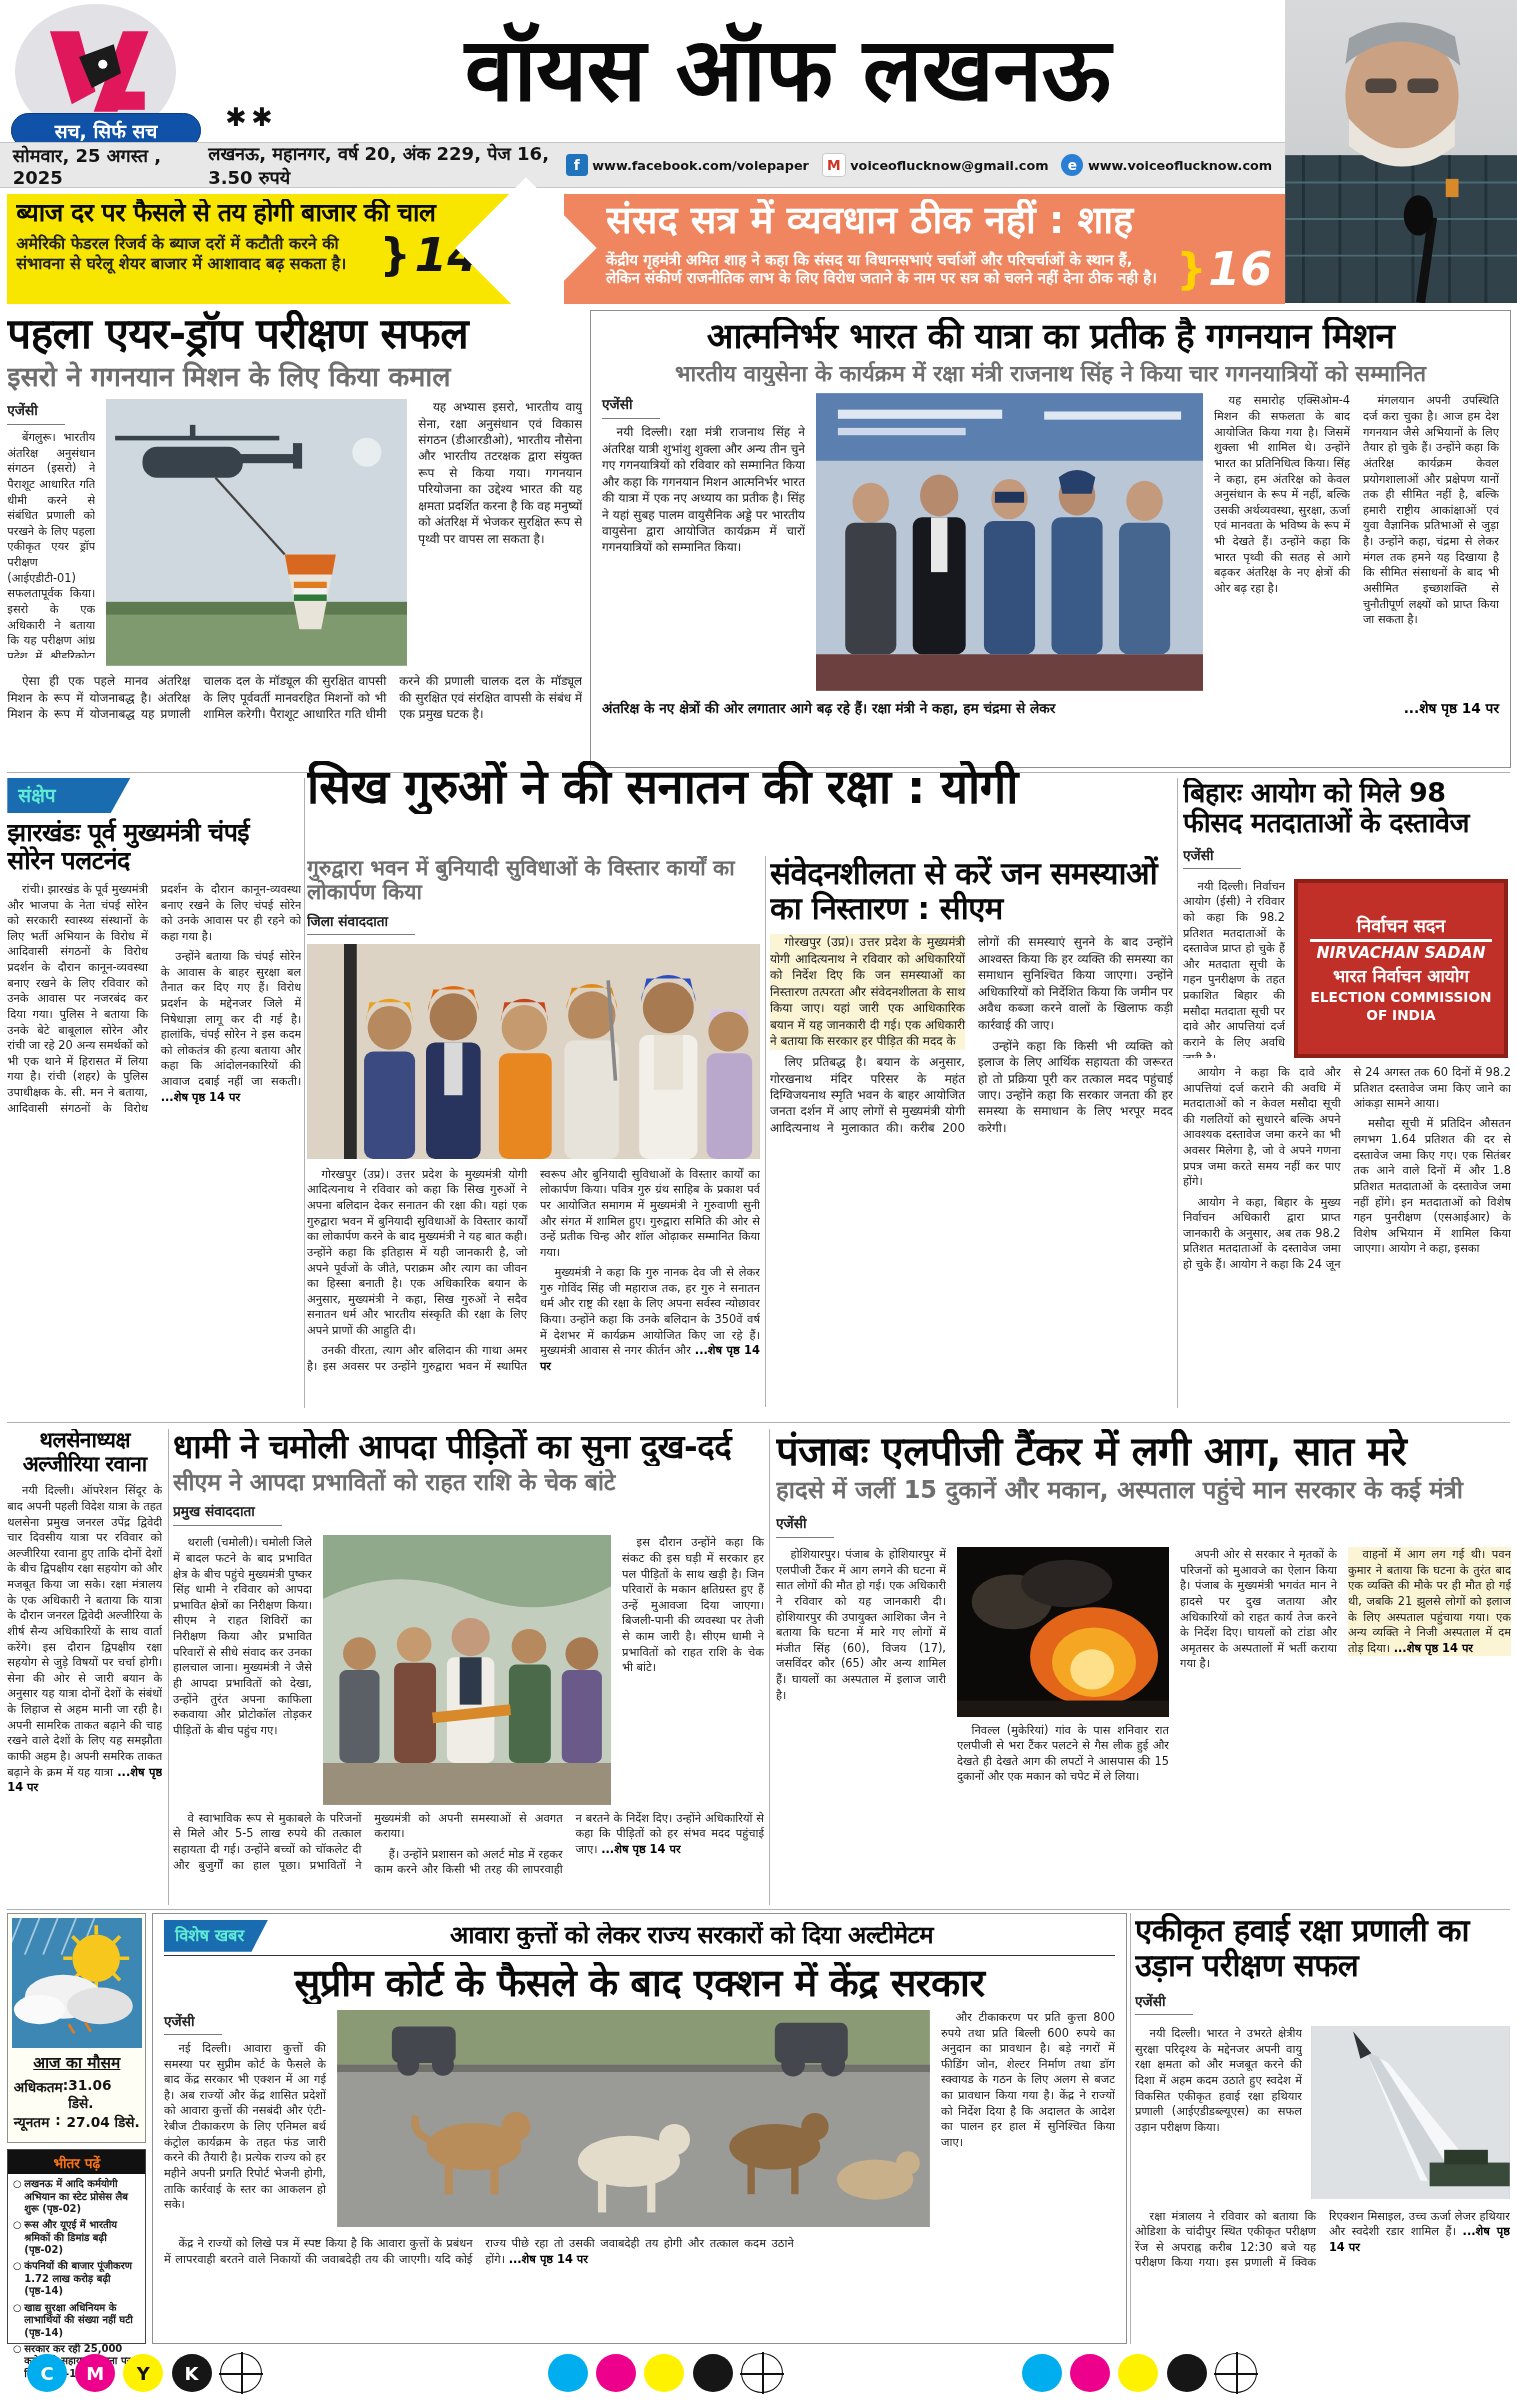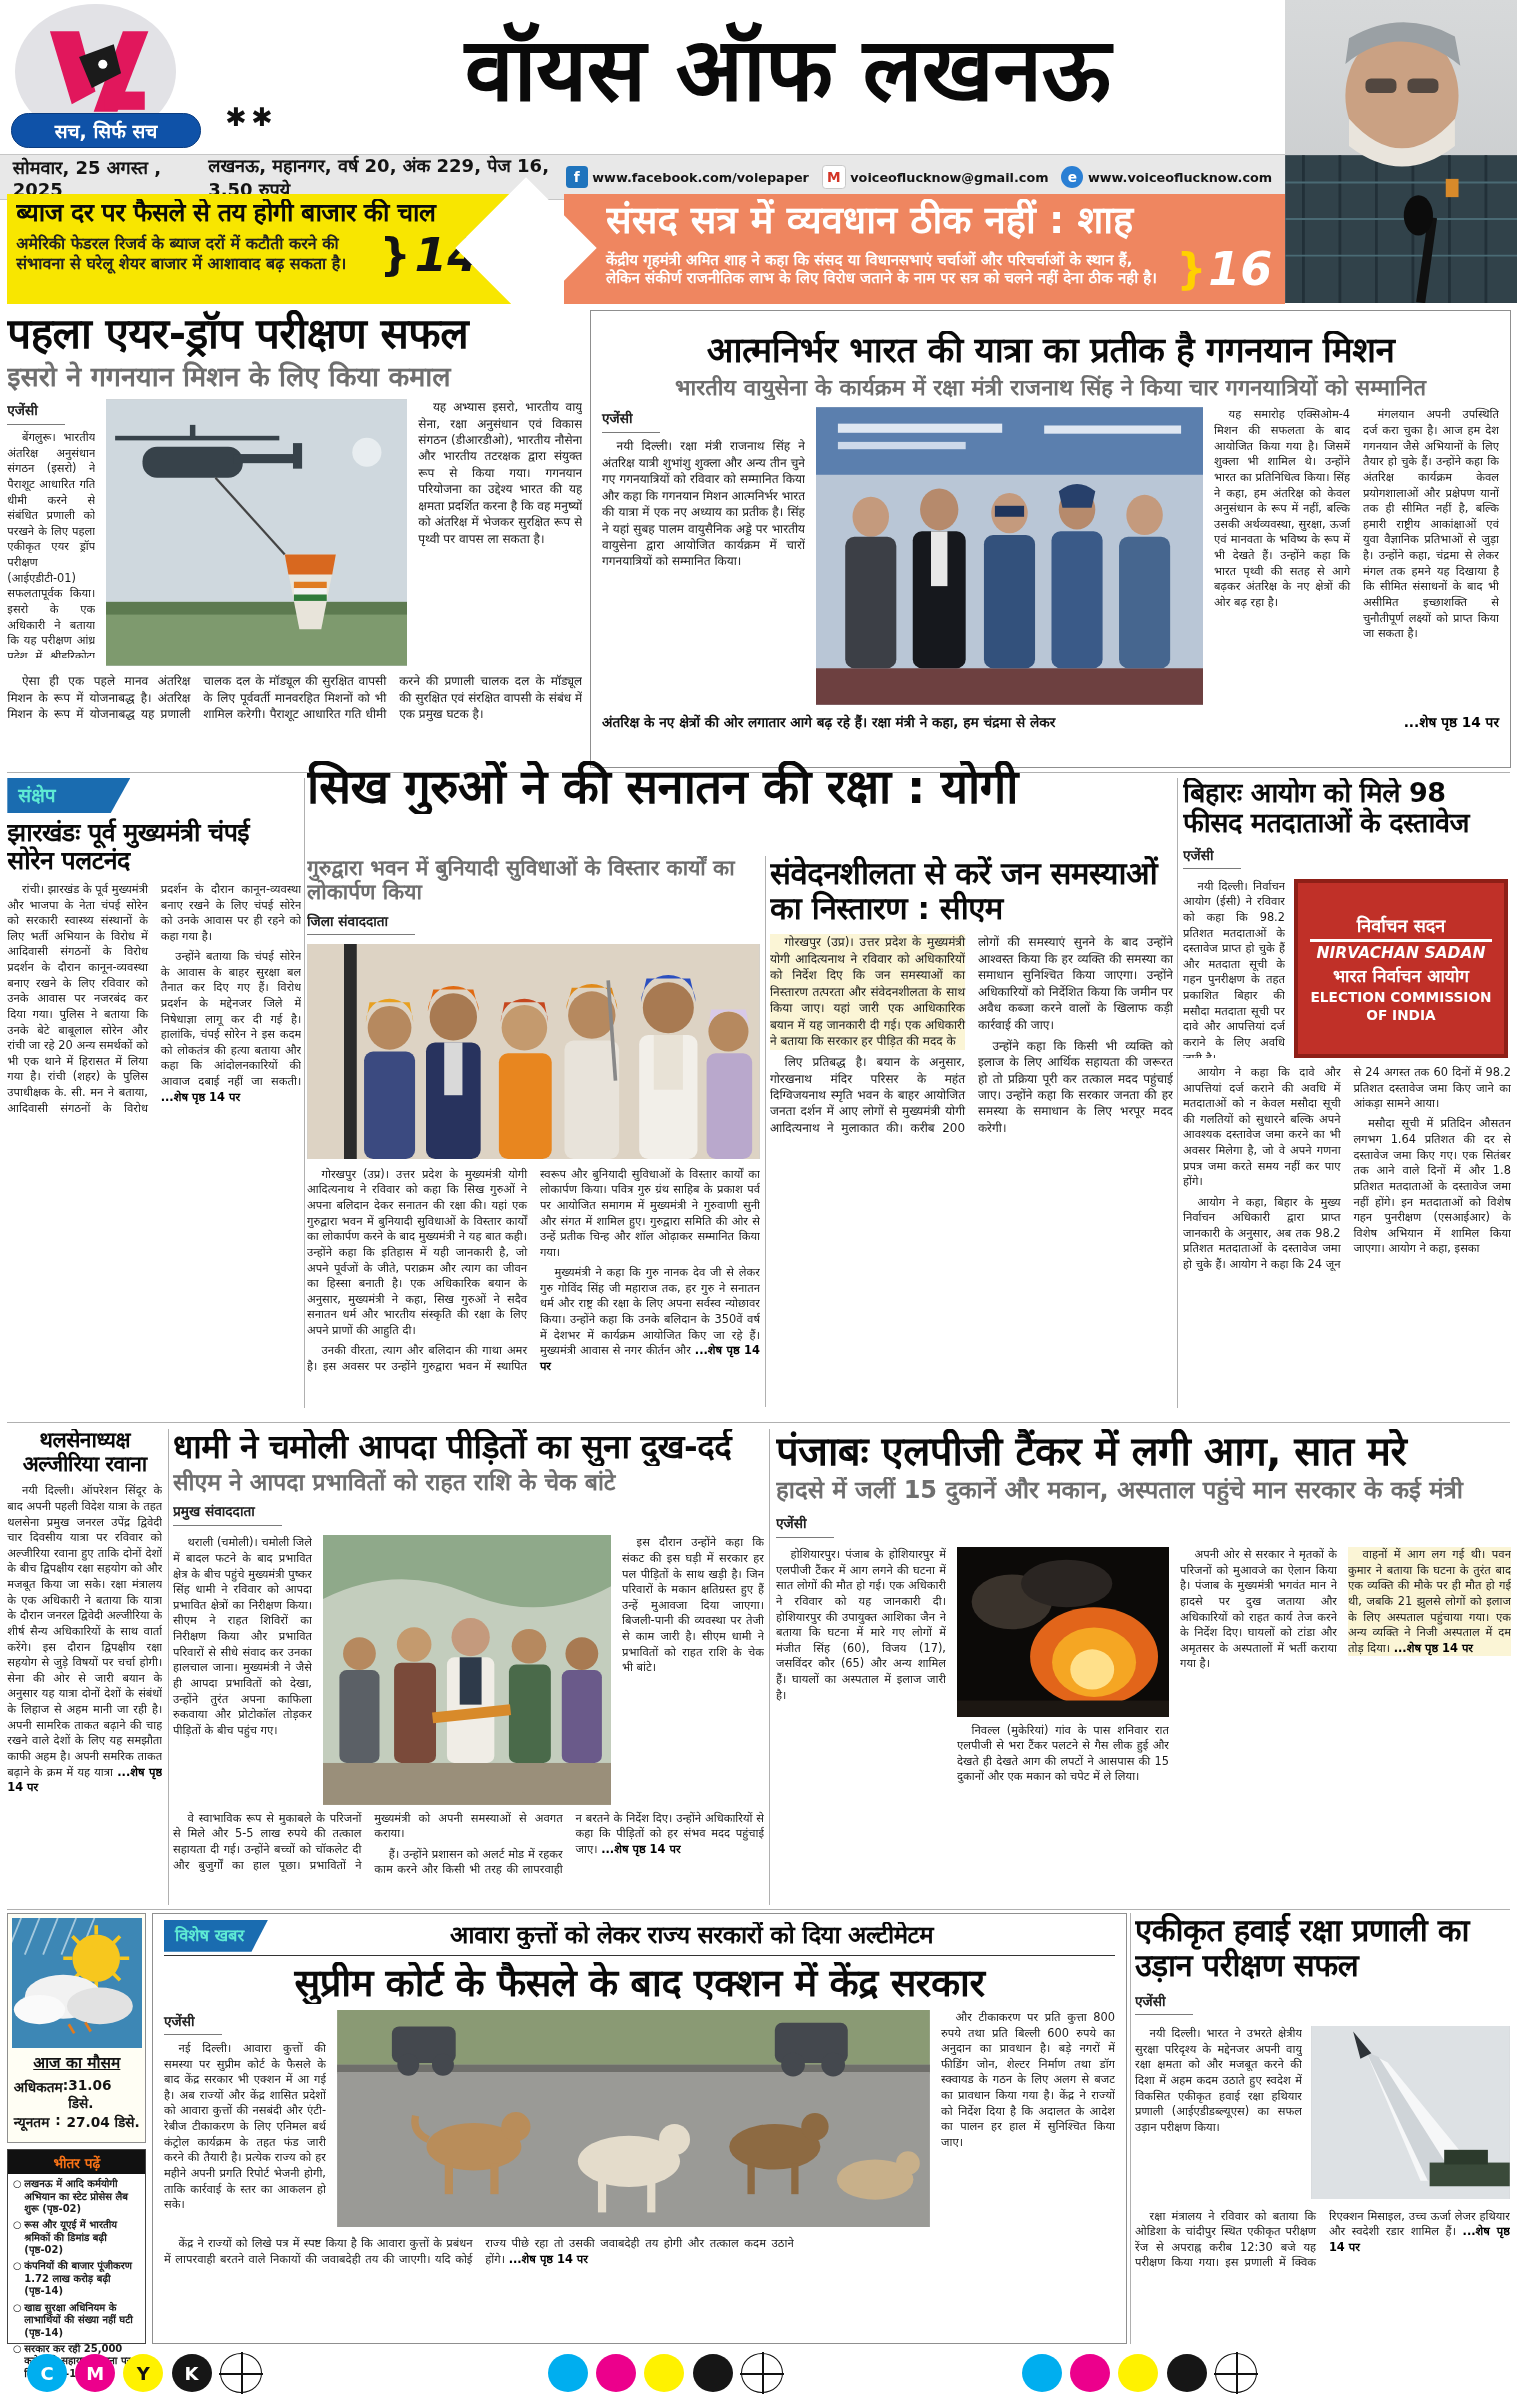--- a/index.html
+++ b/index.html
@@ -65,21 +65,21 @@
       <path d="M70 130 Q128 195 186 130 L186 160 Q128 205 70 160 Z" fill="#e9e4dc"></path>
       <rect x="88" y="86" width="34" height="16" rx="6" fill="#2a2a2a" opacity="0.75"></rect>
       <rect x="134" y="86" width="34" height="16" rx="6" fill="#2a2a2a" opacity="0.75"></rect>
       <path d="M66 70 Q128 20 192 72 L186 40 Q128 8 70 42 Z" fill="#9aa0a4"></path>
       <rect x="150" y="238" width="10" height="94" fill="#101010" transform="rotate(8 155 285)"></rect>
       <ellipse cx="146" cy="236" rx="16" ry="22" fill="#0c0c0c"></ellipse>
       <rect x="176" y="196" width="14" height="20" fill="#d88a2a"></rect>
     </svg>
   </div>
 
-  <div class="abs" style="left:0;top:154px;width:1285px;height:46px;background:#e8e8e8;border-top:0.9px solid #c6c6c6;border-bottom:0.9px solid #c6c6c6;
+  <div class="abs" style="left:0;top:142px;width:1285px;height:46px;background:#e8e8e8;border-top:0.9px solid #c6c6c6;border-bottom:0.9px solid #c6c6c6;
               display:flex;align-items:center;padding:0 12.8px;box-sizing:border-box;font-weight:800;font-size:18px;">
     <span>सोमवार, 25 अगस्त , 2025</span>
     <span style="margin-left:31px;">लखनऊ, महानगर, वर्ष 20, अंक 229, पेज 16,  3.50 रुपये</span>
     <span style="margin-left:auto;display:flex;align-items:center;font-size:12.8px;font-weight:700;">
       <span class="social-ic" style="background:#1f74bd;color:#fff;">f</span>
       <span>www.facebook.com/volepaper</span>
       <span class="social-ic" style="background:#fff;color:#d33426;border:0.9px solid #c9c9c9;">M</span>
       <span>voiceoflucknow@gmail.com</span>
       <span class="social-ic" style="background:#2a7fd4;color:#fff;border-radius:50%;">e</span>
       <span>www.voiceoflucknow.com</span>
@@ -139,21 +139,21 @@
       </div>
       <div class="bt" style="flex:1;font-size:12px;height:267px;">
         <p>यह अभ्यास इसरो, भारतीय वायु सेना, रक्षा अनुसंधान एवं विकास संगठन (डीआरडीओ), भारतीय नौसेना और भारतीय तटरक्षक द्वारा संयुक्त रूप से किया गया। गगनयान परियोजना का उद्देश्य भारत की यह क्षमता प्रदर्शित करना है कि वह मनुष्यों को अंतरिक्ष में भेजकर सुरक्षित रूप से पृथ्वी पर वापस ला सकता है।</p>
       </div>
     </div>
     <div class="bt c3" style="margin-top:7.3px;height:108px;font-size:12px;">
       <p>ऐसा ही एक पहले मानव अंतरिक्ष मिशन के रूप में योजनाबद्ध है। अंतरिक्ष मिशन के रूप में योजनाबद्ध यह प्रणाली चालक दल के मॉड्यूल की सुरक्षित वापसी के लिए पूर्ववर्ती मानवरहित मिशनों को भी शामिल करेगी। पैराशूट आधारित गति धीमी करने की प्रणाली चालक दल के मॉड्यूल की सुरक्षित एवं संरक्षित वापसी के संबंध में एक प्रमुख घटक है।</p>
     </div>
   </div>
 
-  <div class="abs box" style="left:590px;top:310px;width:921px;height:458px;box-sizing:border-box;padding:20px 11px;overflow:hidden;">
+  <div class="abs box" style="left:590px;top:310px;width:921px;height:458px;box-sizing:border-box;padding:6px 11px;overflow:hidden;">
     <div class="hl nowrap" style="font-size:35px;text-align:center;">आत्मनिर्भर भारत की यात्रा का प्रतीक है गगनयान मिशन</div>
     <div class="sub nowrap" style="font-size:22px;text-align:center;margin:4.6px 0 7.3px;">भारतीय वायुसेना के कार्यक्रम में रक्षा मंत्री राजनाथ सिंह ने किया चार गगनयात्रियों को सम्मानित</div>
     <div style="display:flex;gap:11px;height:299px;">
       <div style="width:203px;flex:none;">
         <span class="byl">एजेंसी</span>
         <div class="bt" style="font-size:12px;height:263px;">
             <p>नयी दिल्ली। रक्षा मंत्री राजनाथ सिंह ने अंतरिक्ष यात्री शुभांशु शुक्ला और अन्य तीन चुने गए गगनयात्रियों को रविवार को सम्मानित किया और कहा कि गगनयान मिशन आत्मनिर्भर भारत की यात्रा में एक नए अध्याय का प्रतीक है। सिंह ने यहां सुबह पालम वायुसैनिक अड्डे पर भारतीय वायुसेना द्वारा आयोजित कार्यक्रम में चारों गगनयात्रियों को सम्मानित किया।</p>
           </div>
       </div>
       <div class="fig" style="width:387px;height:298px;">

